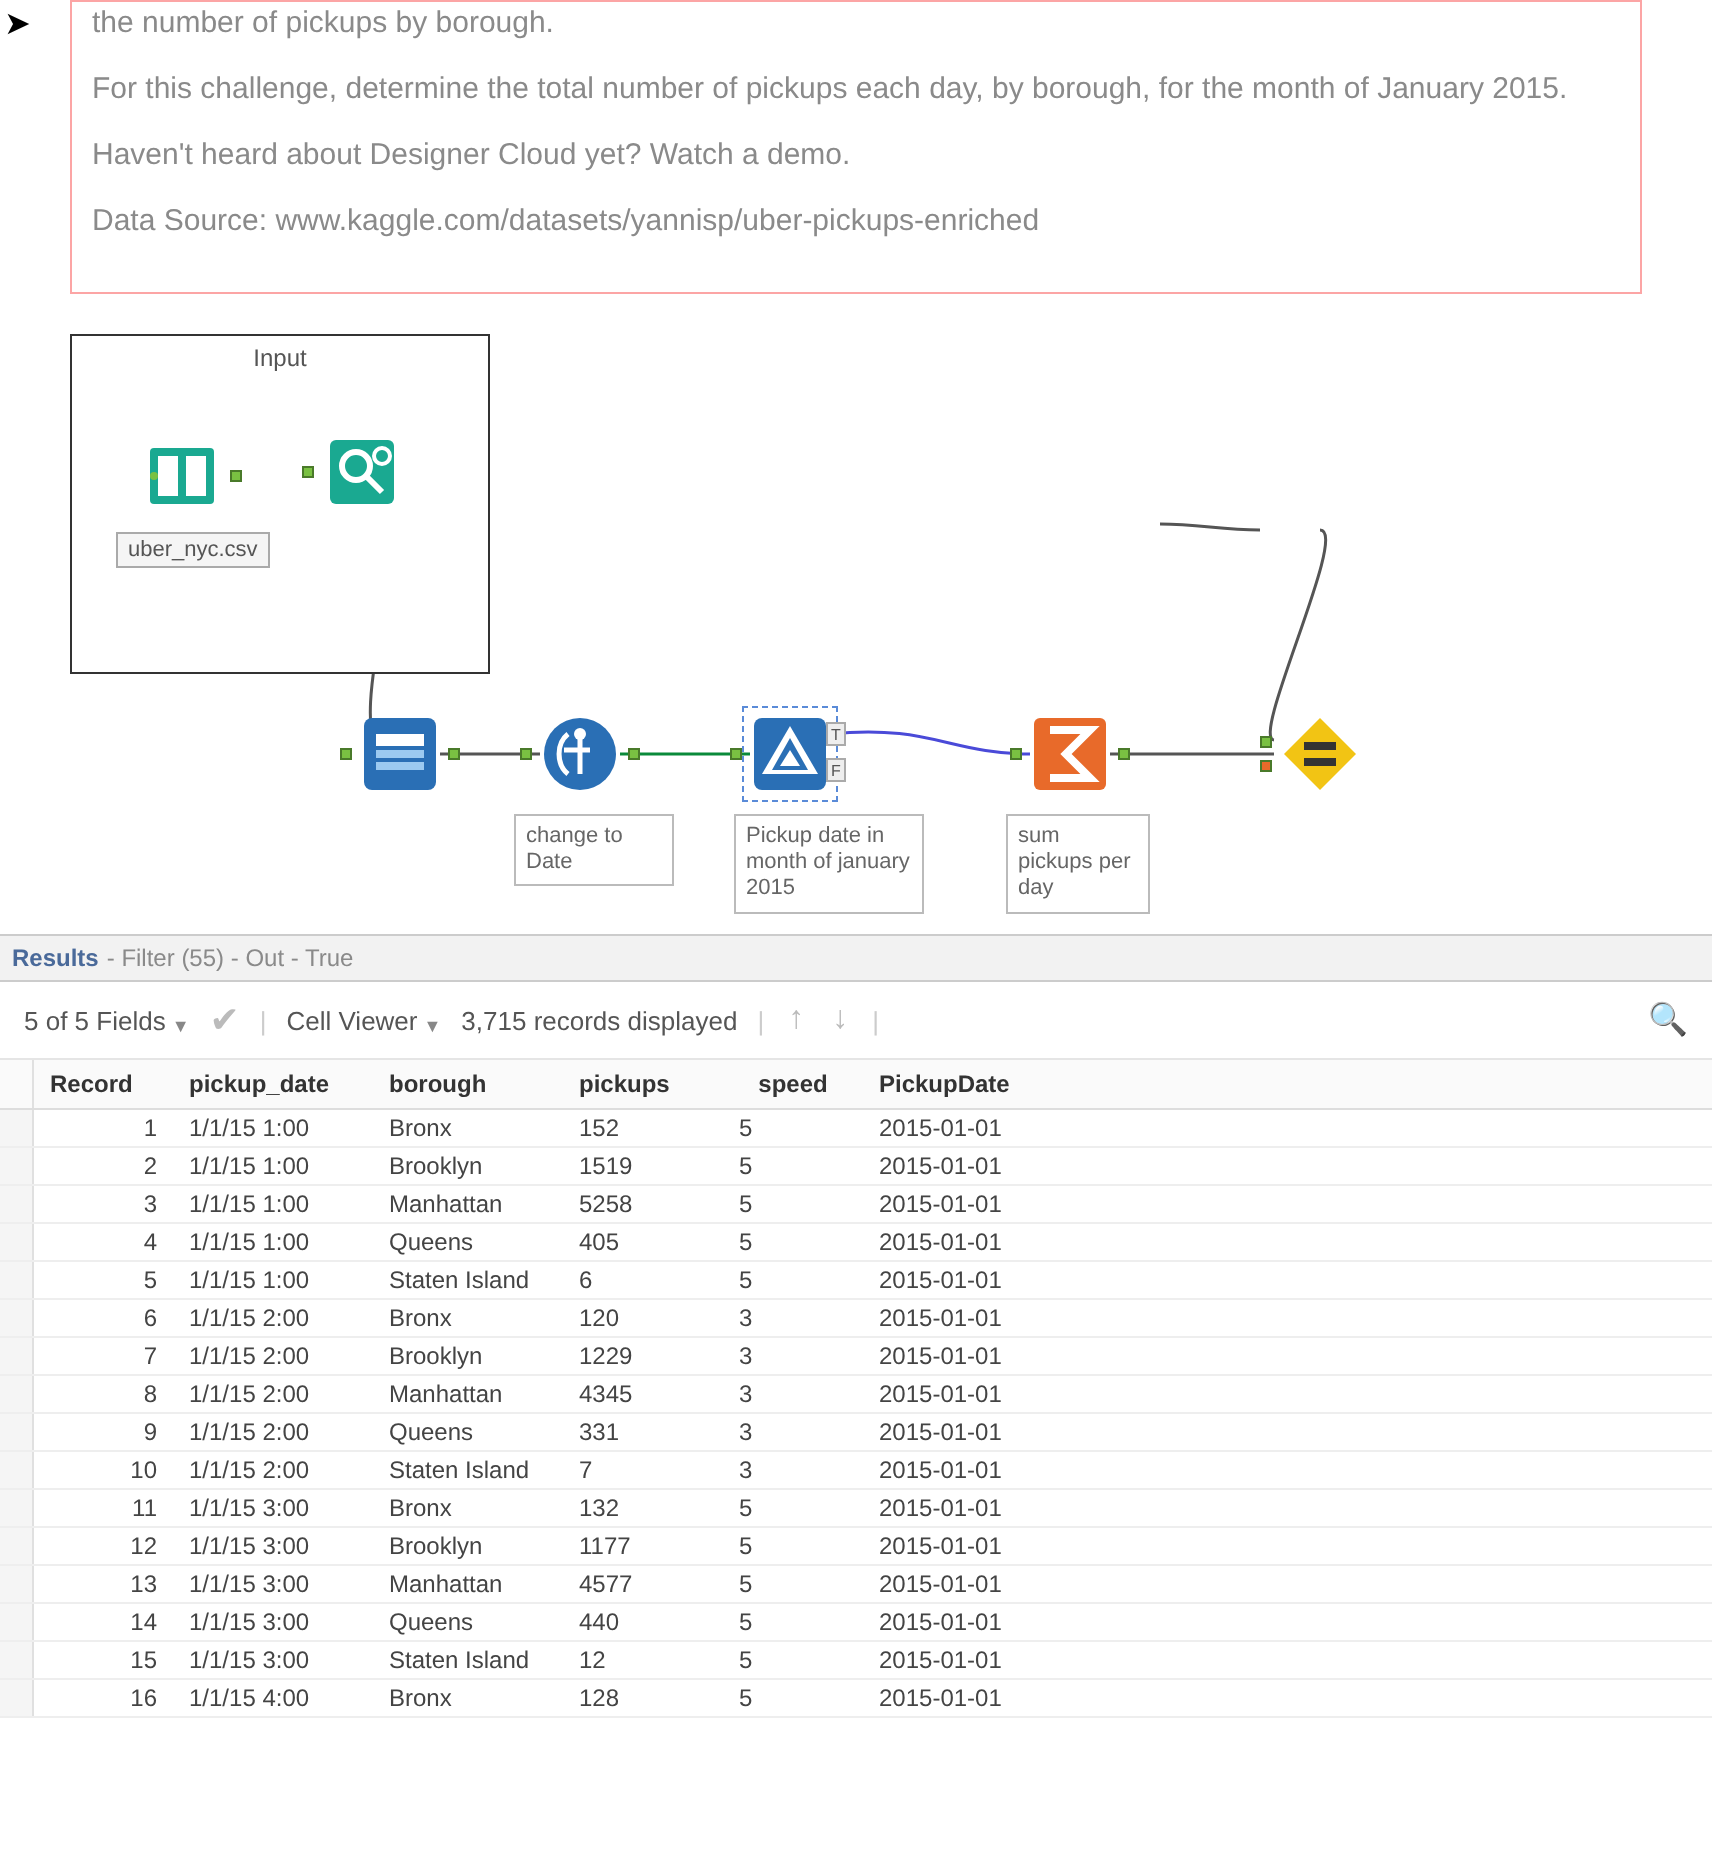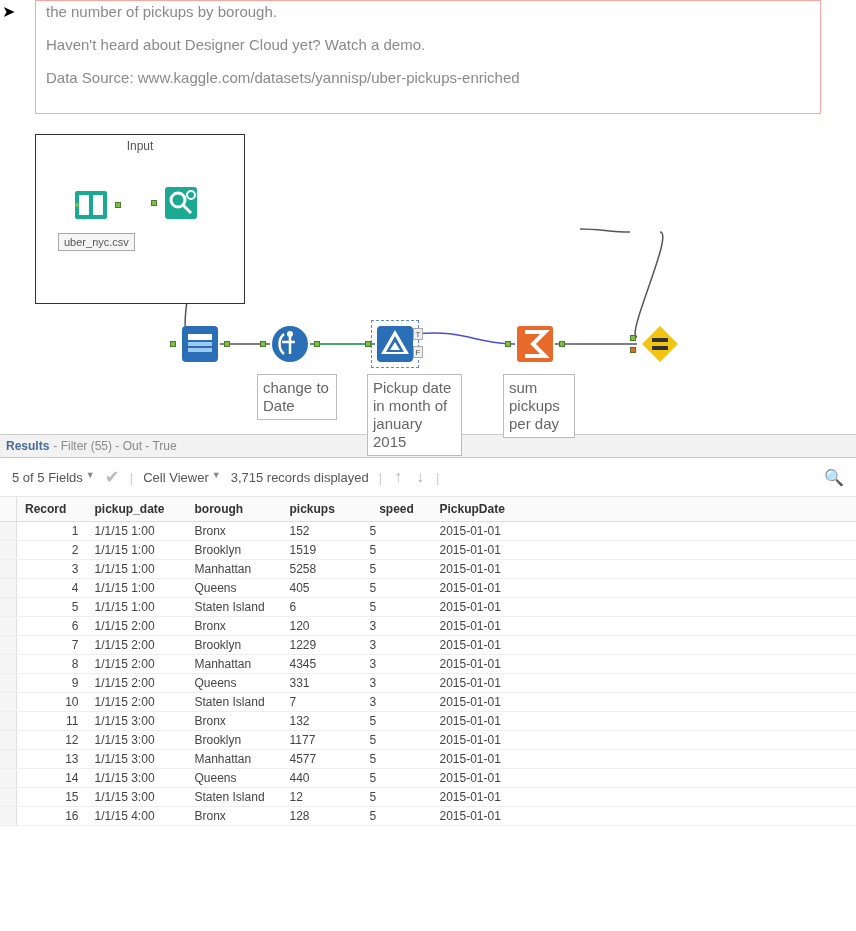--- a/index.html
+++ b/index.html
@@ -67,21 +67,21 @@
     border: 1px solid #aaa;
     background: #f5f5f5;
     font-size: 11px;
     color: #555;
     padding: 2px 5px;
   }
   .anno-label {
     position: absolute;
     border: 1px solid #bbb;
     background: #fff;
-    font-size: 15px;
+    font-size: 11px;
     color: #666;
     padding: 4px 5px;
     line-height: 1.2;
   }
   svg.conn {
     position: absolute;
     top: 0; left: 0;
     width: 100%; height: 100%;
     pointer-events: none;
   }
@@ -117,21 +117,21 @@
   .toolbar {
     display: flex;
     align-items: center;
     gap: 10px;
     padding: 8px 12px;
     border-bottom: 1px solid #e5e5e5;
     font-size: 13px;
     color: #555;
   }
   .toolbar .sep { color: #ccc; }
-  .toolbar .dropdown { display: inline-flex; align-items: flex-start; gap: 3px; cursor: pointer; }
+  .toolbar .dropdown { display: inline-flex; align-items: flex-end; gap: 3px; cursor: pointer; }
   .toolbar .caret-down { font-size: 9px; color: #888; }
   .toolbar .check { color: #bbb; font-size: 18px; }
   .toolbar .arrow { color: #bbb; font-size: 16px; padding: 0 2px; cursor: pointer; }
   .search-ic { margin-left: auto; color: #3a8bd8; font-size: 16px; }
   
   table.data {
     border-collapse: collapse;
     width: 100%;
     font-size: 12px;
   }
@@ -152,20 +152,21 @@
   table.data .rec { text-align: right; padding-right: 8px;}
   .row-gutter { width: 10px; background: #f5f5f5; border-right: 1px solid #e0e0e0;}
 </style>
 </head>
 <body>
 
 <div class="cursor">➤</div>
 
 <div class="desc-panel">
   <p style="margin-top:0;color:#8a8a8a;">the number of pickups by borough.</p>
+  <p>For this challenge, determine the total number of pickups each day, by borough, for the month of January 2015.</p>
   <p>Haven't heard about Designer Cloud yet? Watch a demo.</p>
   <p>Data Source: www.kaggle.com/datasets/yannisp/uber-pickups-enriched</p>
 </div>
 
 <div class="canvas">
 
   <svg class="conn">
 
     <path d="M 75 75 C 95 75, 105 70, 130 70" stroke="#555" fill="none" stroke-width="1.5"></path>
 

